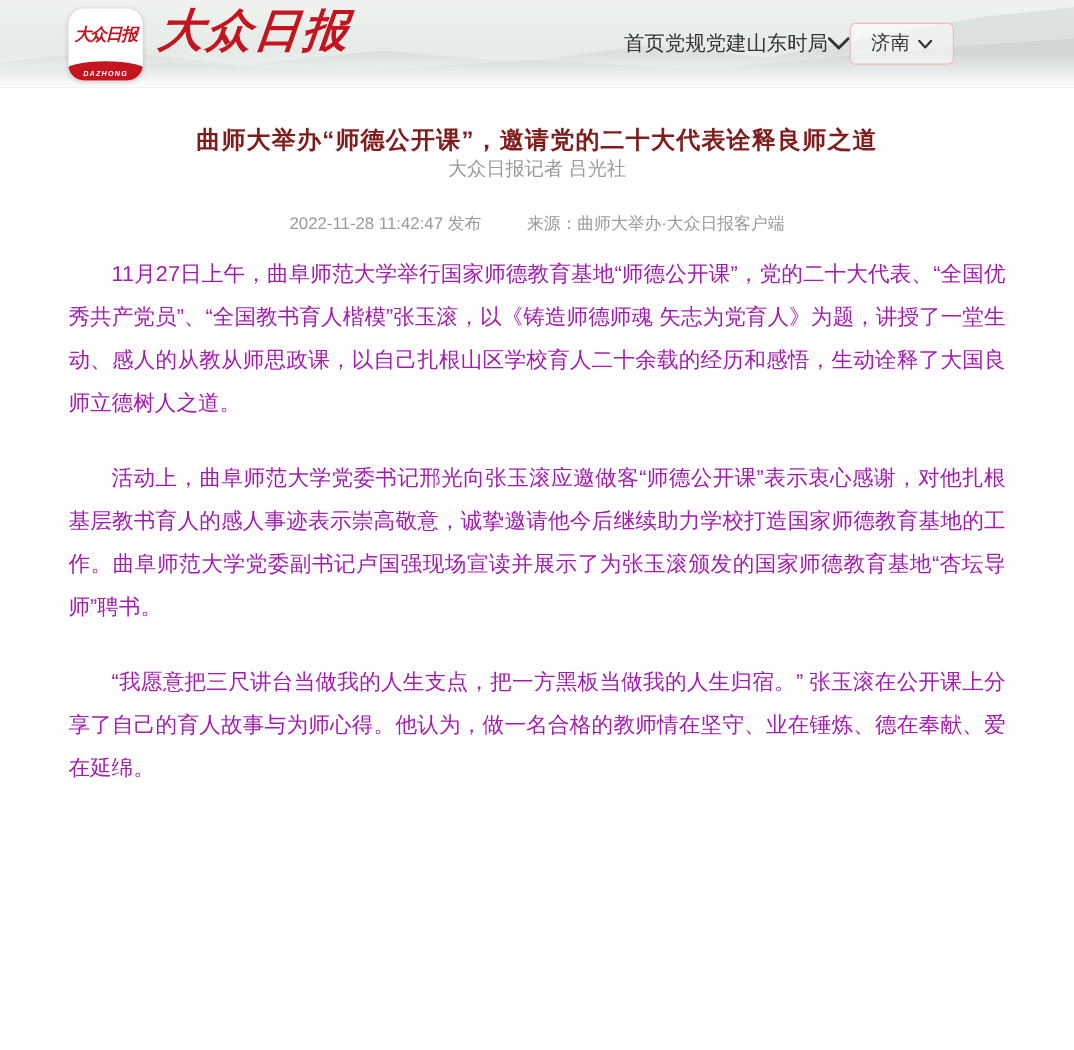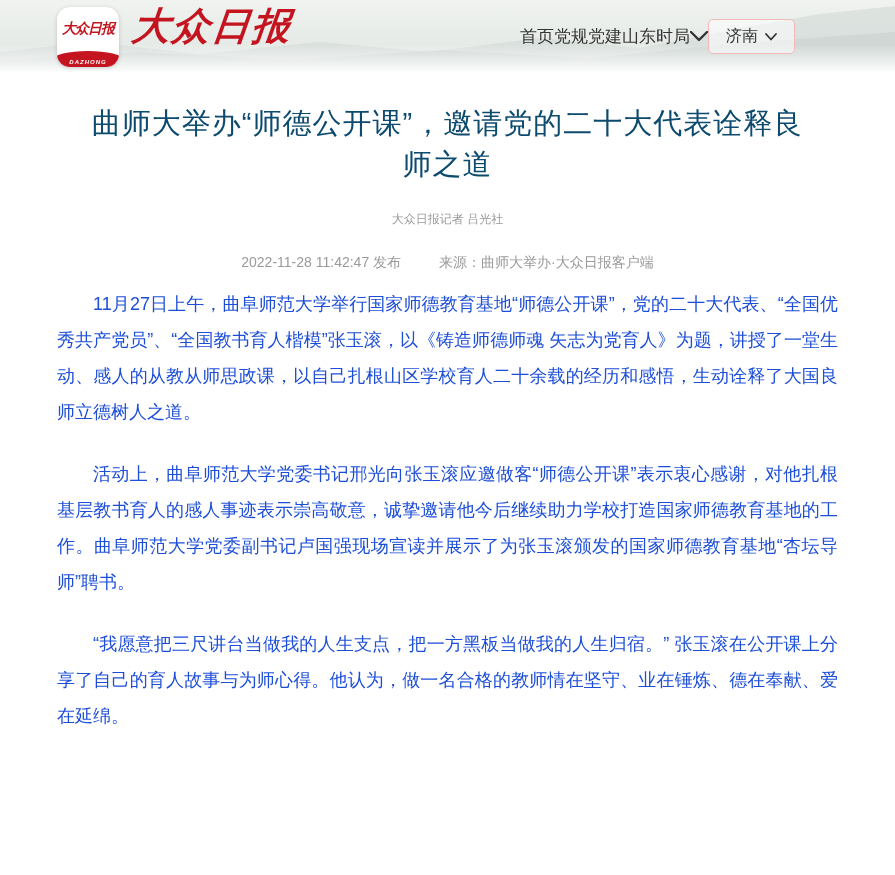--- a/index.html
+++ b/index.html
@@ -95,46 +95,45 @@
     background: rgba(255,255,255,.55);
     font-size: 16px;
     color: #333;
     cursor: pointer;
     white-space: nowrap;
   }
   
   .article { padding: 0 57px; }
   .article-title {
     margin: 30px 28px 0;
-    font-size: 29px;
-    font-weight: 400;
-    color: #0c4a6e;
+    font-size: 20px;
+    font-weight: 700;
+    color: #7f1d1d;
     text-align: center;
     letter-spacing: 1px;
     line-height: 1.4;
   }
   .byline {
-    margin-top: 27px;
     text-align: center;
     color: #9a9a9a;
-    font-size: 12px;
+    font-size: 16px;
   }
   .meta-row {
     margin-top: 26px;
     display: flex;
     justify-content: center;
     gap: 38px;
     color: #9a9a9a;
     font-size: 14px;
   }
   .article-body { margin-top: 14px; }
   .article-body p {
     font-size: 18px;
     line-height: 36px;
-    color: #1d4ed8;
+    color: #a21caf;
     text-align: justify;
     text-indent: 2em;
     margin: 0 0 26px 0;
   }
 </style>
 </head>
 <body>
 
 <header class="header">
   <svg class="header-bg" viewBox="0 0 895 73" preserveAspectRatio="none" aria-hidden="true">

